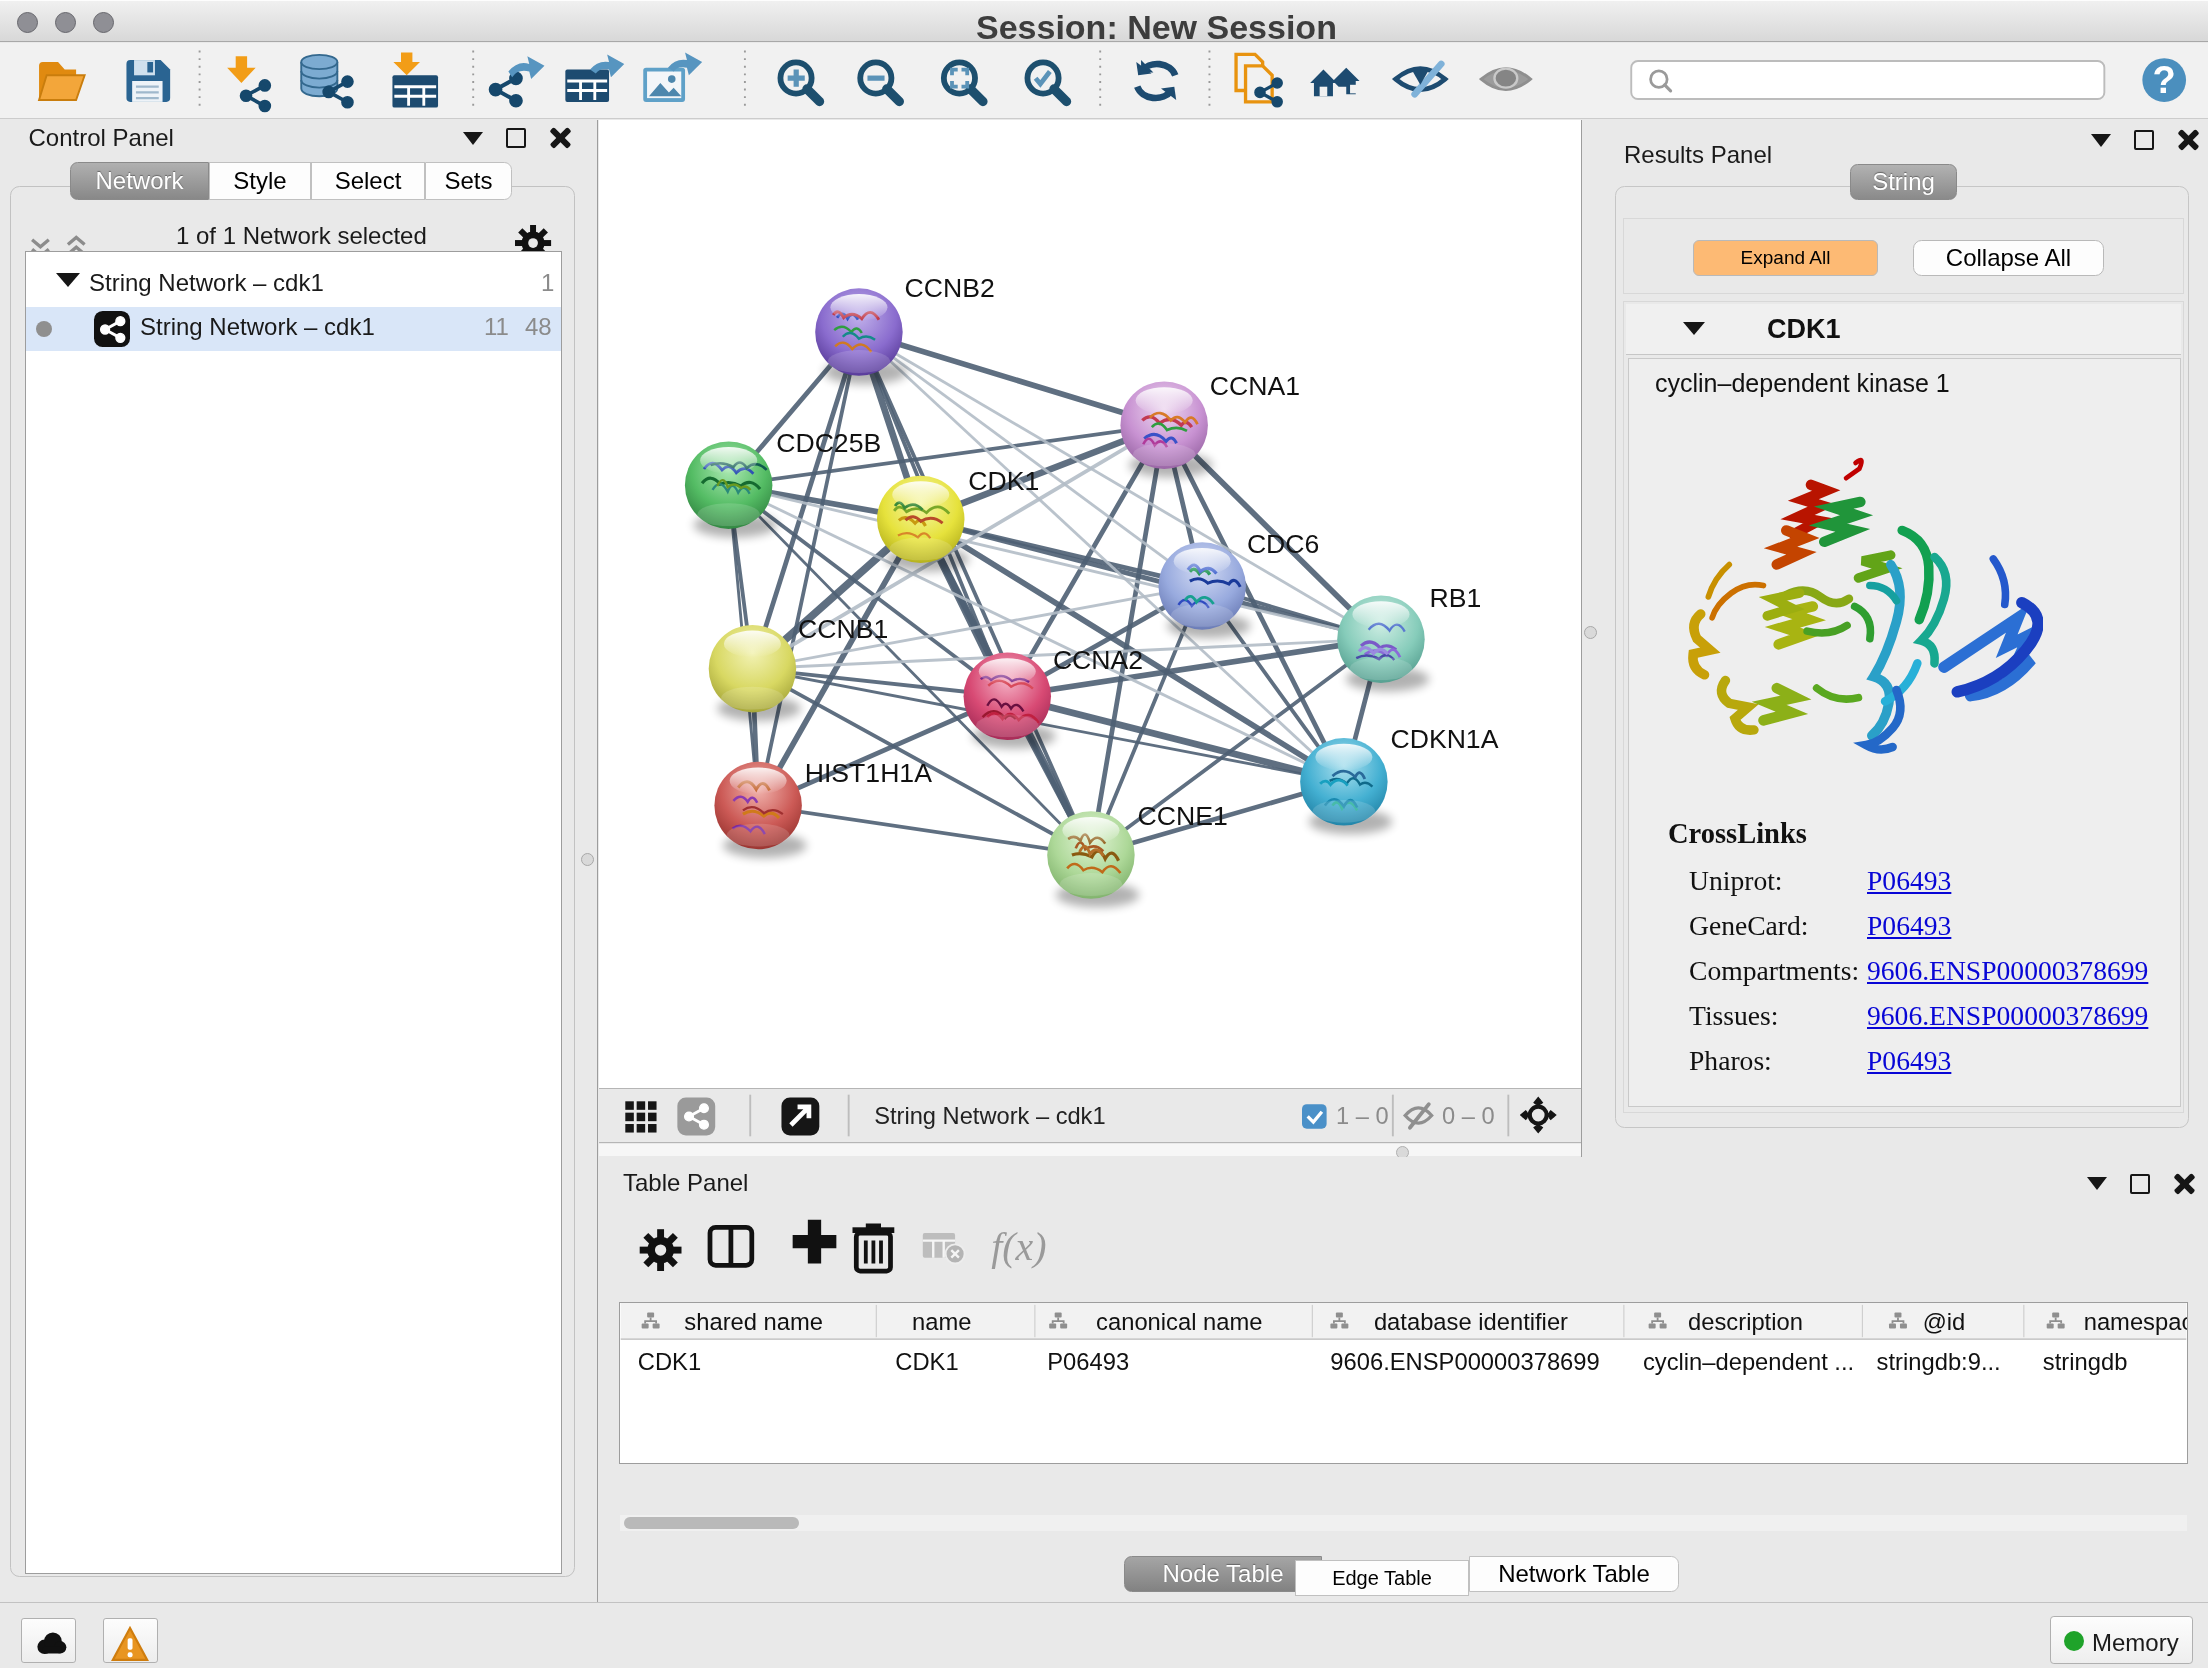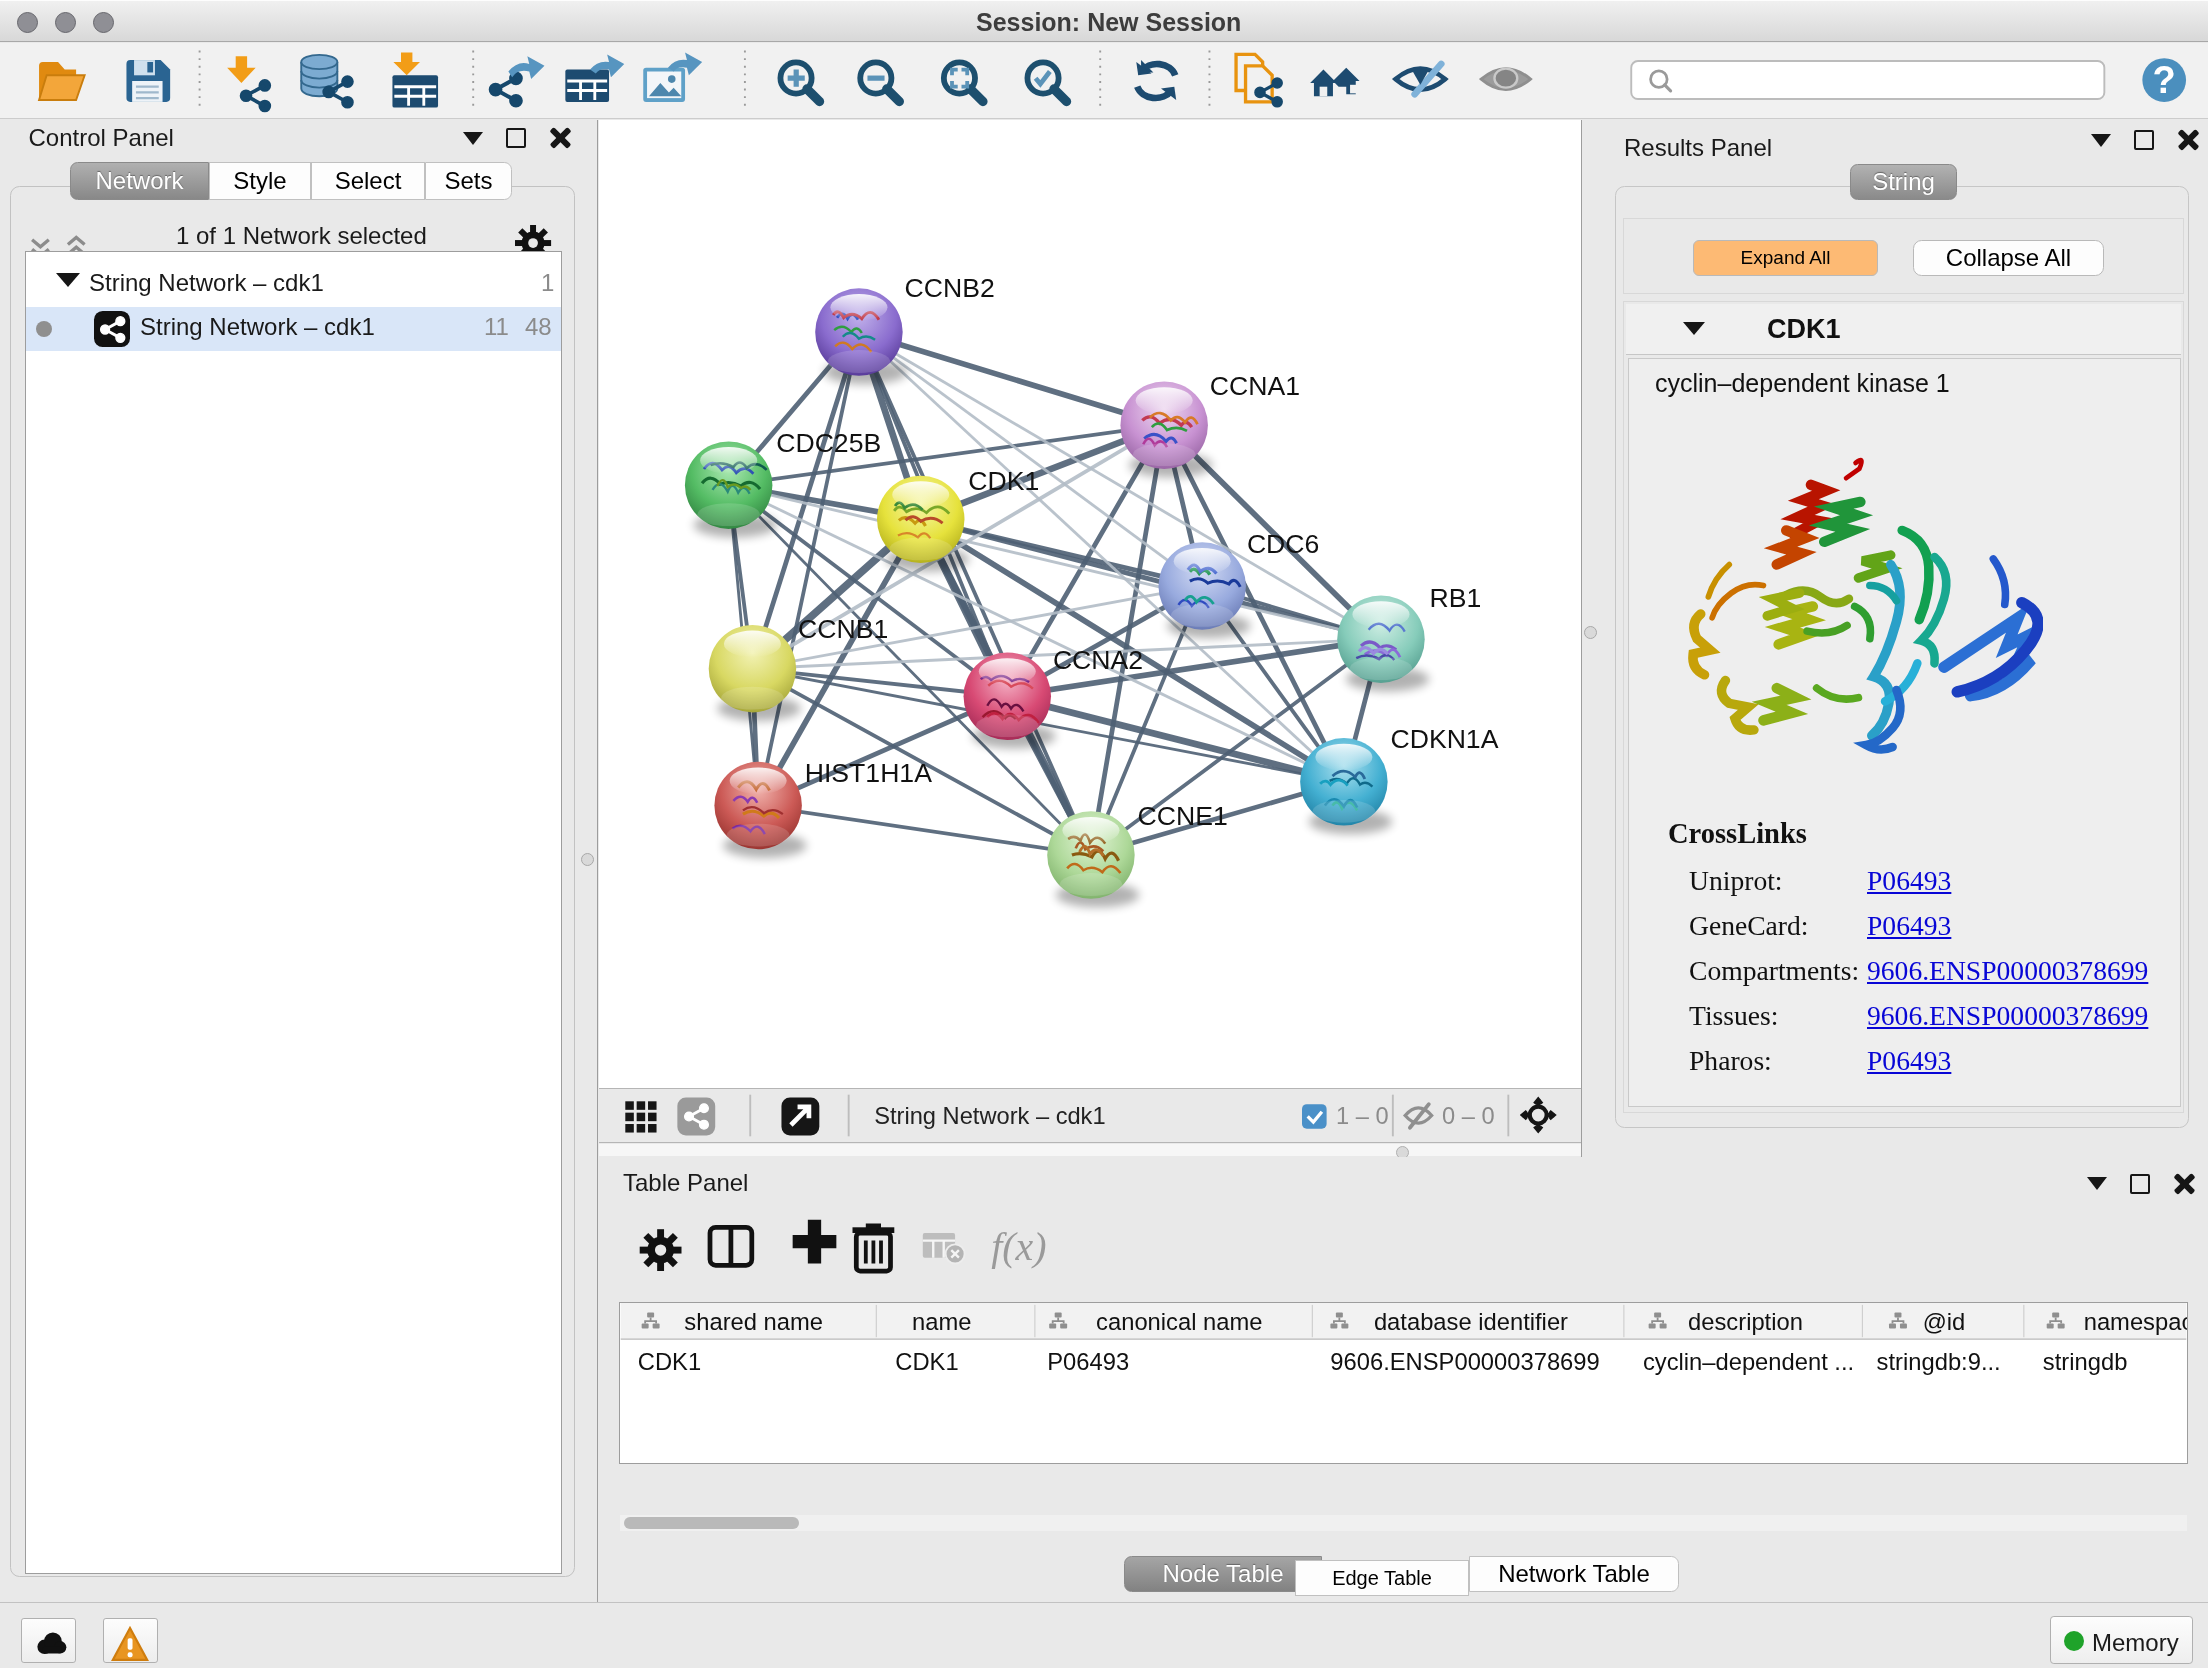--- a/index.html
+++ b/index.html
@@ -65,21 +65,21 @@
         <rect x="9.2" y="14.6" width="2.7" height="2.7" rx="1" fill="#fff"></rect>
       </g>
 <g id="eyeg">
         <path d="M1 10Q10.5 1.5 20 10Q10.5 18.5 1 10Z"></path>
         <circle cx="10.5" cy="10" r="3.6" fill="#6e6e6e" stroke="#fff" stroke-width="1.4"></circle>
       </g>
 </defs>
   </svg>
 
 <div class="abs" style="left:0;top:0;width:2208px;height:42px;background:linear-gradient(#f0f0f0,#d8d8d8);border-bottom:1px solid #a8a8a8;border-top:1.9px solid #fdfdfd">
-<div class="abs" style="left:976px;top:6.7px;font-size:25px;font-weight:bold;color:#3d3d3d">Session: New Session</div>
+<div class="abs" style="left:976px;top:6.7px;font-size:34px;font-weight:bold;color:#3d3d3d">Session: New Session</div>
 <div class="abs" style="left:17px;top:10.5px;width:21px;height:21px;border-radius:50%;background:#8f8f95;border:1px solid #67676d"></div>
 <div class="abs" style="left:55px;top:10.5px;width:21px;height:21px;border-radius:50%;background:#8f8f95;border:1px solid #67676d"></div>
 <div class="abs" style="left:93px;top:10.5px;width:21px;height:21px;border-radius:50%;background:#8f8f95;border:1px solid #67676d"></div>
 </div>
 
 <div id="toolbar" class="abs" style="left:0;top:43px;width:2208px;height:76px;background:#f1f1f1;border-bottom:1px solid #cccccc">
 <svg class="abs" style="left:0;top:0" width="2208" height="76" viewBox="0 0 2322 80">
 
 <g stroke="#9a9a9a" stroke-width="2" stroke-dasharray="2,6">
 <path d="M209 8v64M497 8v64M783 8v64M1157 8v64M1272 8v64"></path>
@@ -586,21 +586,21 @@
 <g transform="translate(972,10) scale(1.6)" fill="none" stroke="#161616">
           <use href="#crossh"></use>
         </g>
 </svg>
 </div>
 <div class="abs" style="left:0;top:1024px;width:982px;height:12.4px;background:#f6f6f6"></div>
 <div class="abs" style="left:797px;top:1026px;width:13.3px;height:13.3px;border-radius:50%;background:#d9d9d9;border:1px solid #b0b0b0"></div>
 </div>
 
 <div id="rpanel" class="abs" style="left:1581px;top:120px;width:628px;height:1037px;background:#e9e9e9;border-left:1px solid #9d9d9d">
-<div class="abs ptxt" style="left:42px;top:14px">Results Panel</div>
+<div class="abs ptxt" style="left:42px;top:21px">Results Panel</div>
 <div class="hdrbtns" style="left:509px;top:8.6px">
       <span class="tri"></span>
       <span class="sq"></span>
       <span class="xx"></span>
     </div>
 <div class="abs" style="left:33px;top:66px;width:574px;height:942px;border:1.9px solid #c6c6c6;border-radius:9.5px;background:#e9e9e9"></div>
 <div class="abs" style="left:268px;top:44px;width:107px;height:36px;background:linear-gradient(#b2b2b2,#8a8a8a);border:1px solid #8a8a8a;border-radius:7.6px;color:#fff;font-size:24px;display:flex;align-items:center;justify-content:center;text-shadow:0 -1px 1px #666">String</div>
 
 <div class="abs" style="left:41px;top:98px;width:561px;height:76px;border:1.9px groove #d8d8d8"></div>
 <div class="abs" style="left:111px;top:120px;width:185px;height:36px;background:#fdba74;border:1px solid #b9b9b9;border-radius:6px;font-size:19px;display:flex;align-items:center;justify-content:center">Expand All</div>

